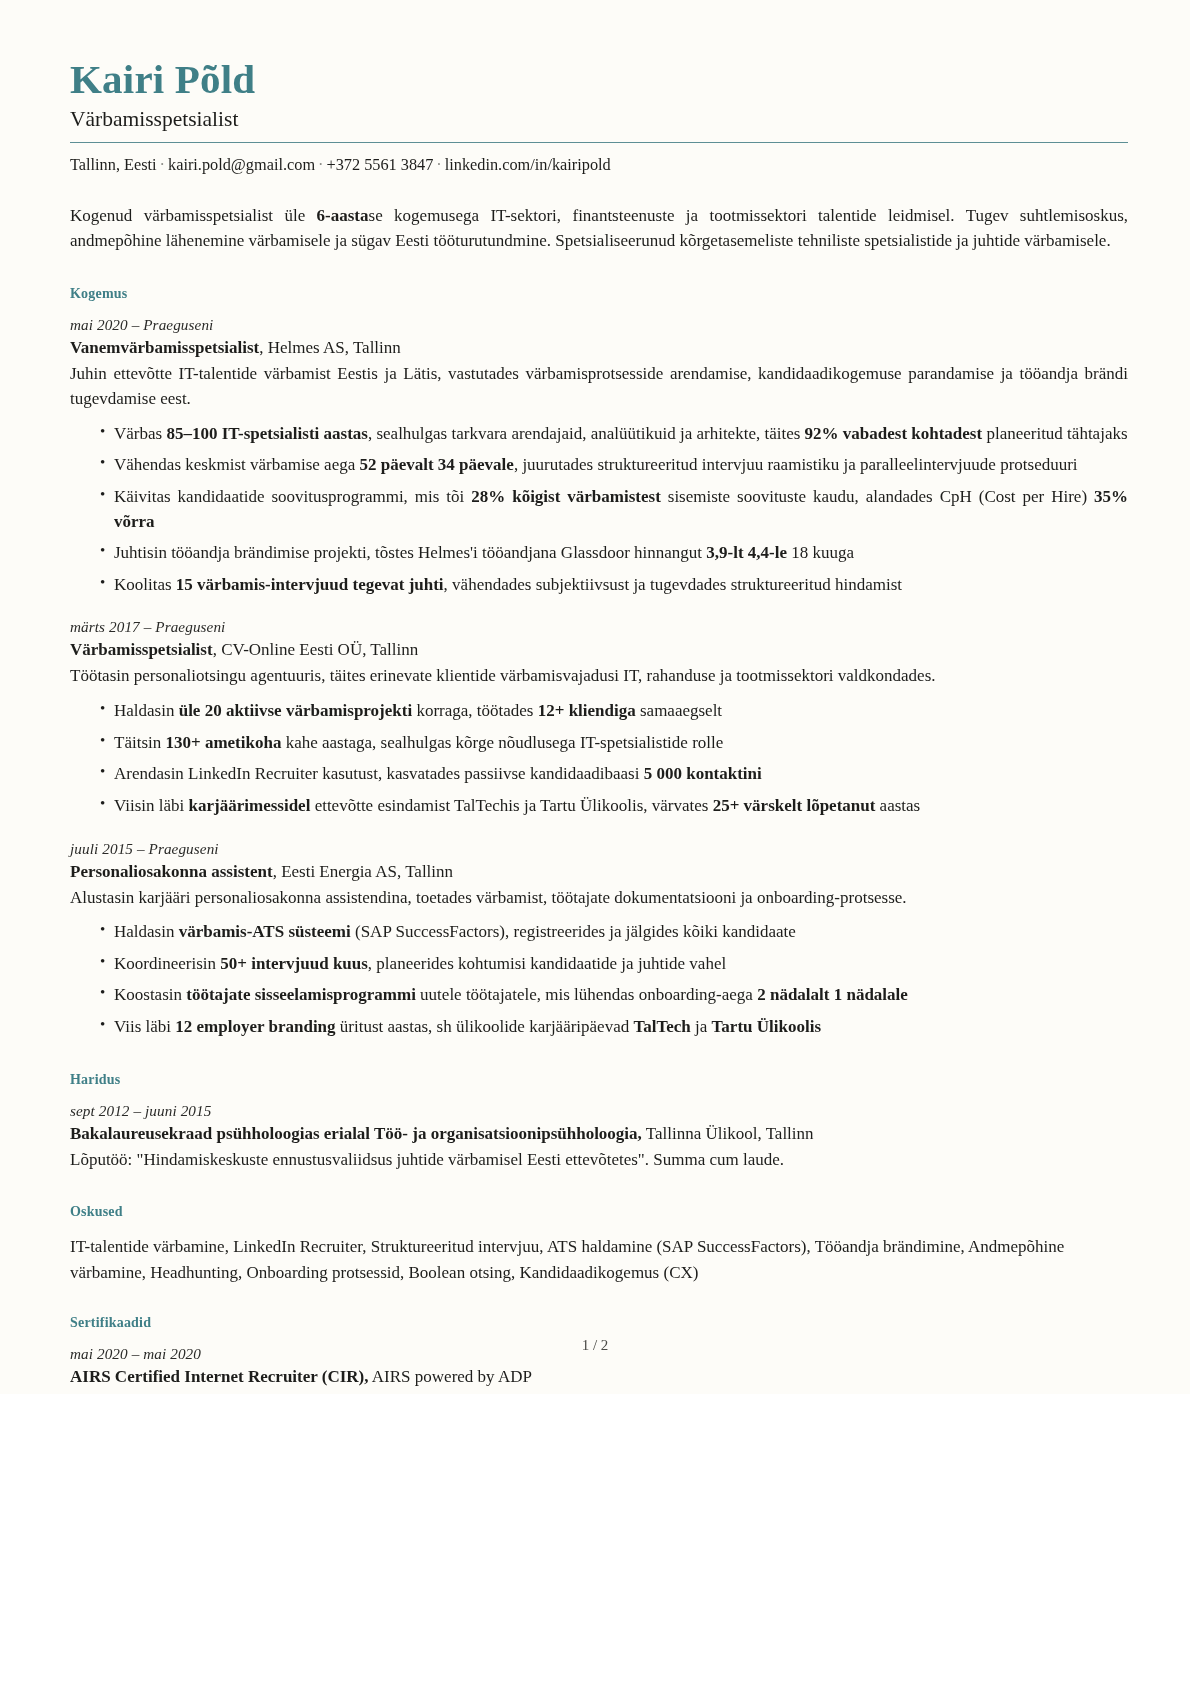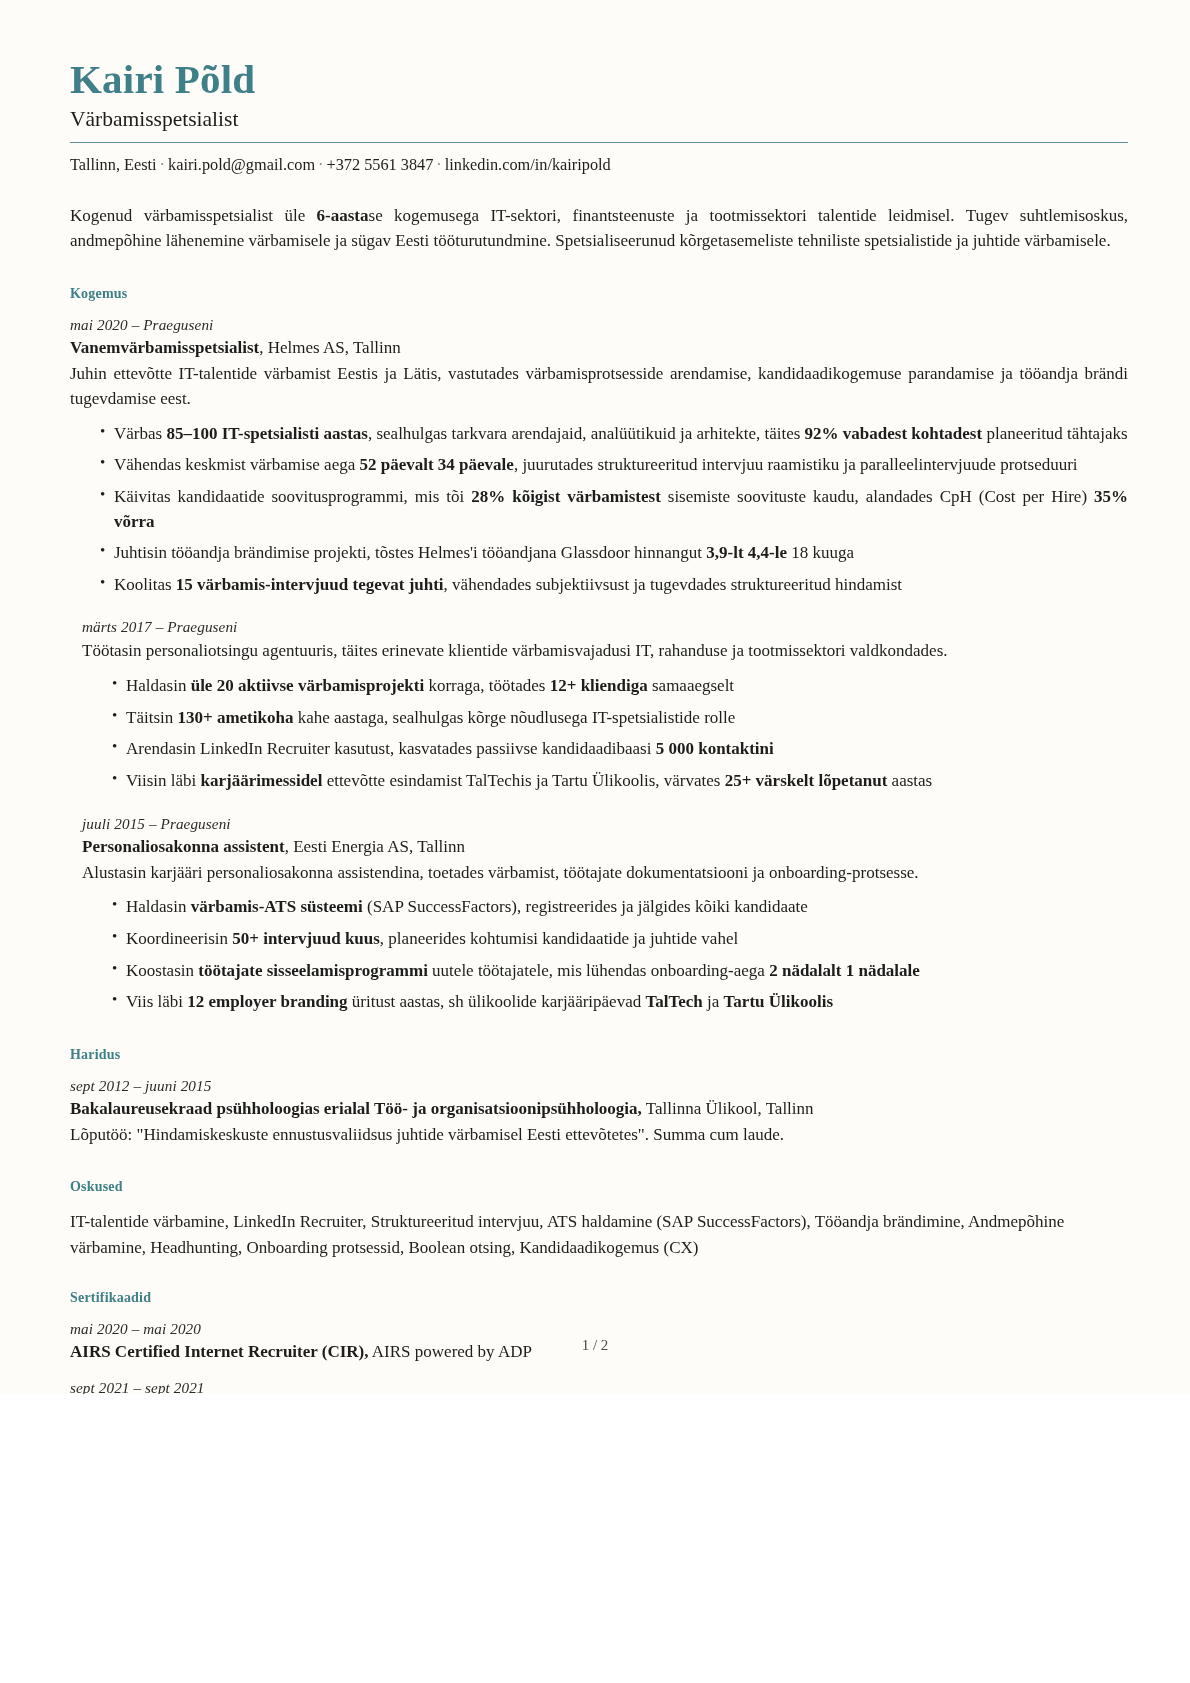--- a/index.html
+++ b/index.html
@@ -66,21 +66,21 @@
   .section-title {
     font-size: 14px;
     font-weight: bold;
     color: #3f7f87;
     margin: 32px 0 14px 0;
     letter-spacing: 0.2px;
   }
   .section-title.tight { margin-top: 30px; }
 
   .entry { margin-bottom: 4px; }
-  .entry + .entry { margin-top: 21px; margin-left: 12px; }
+  .entry + .entry { margin-top: 21px; }
 
   .date {
     font-size: 15.2px;
     font-style: italic;
     color: #2a2a28;
     margin: 0 0 3px 0;
     letter-spacing: 0.1px;
   }
   .role {
     font-size: 17px;
@@ -168,20 +168,21 @@
       <li><span>Värbas </span><b>85–100 IT-spetsialisti aastas</b><span>, sealhulgas tarkvara arendajaid, analüütikuid ja arhitekte, täites </span><b>92% vabadest kohtadest</b><span> planeeritud tähtajaks</span></li>
       <li><span>Vähendas keskmist värbamise aega </span><b>52 päevalt 34 päevale</b><span>, juurutades struktureeritud intervjuu raamistiku ja paralleelintervjuude protseduuri</span></li>
       <li><span>Käivitas kandidaatide soovitusprogrammi, mis tõi </span><b>28% kõigist värbamistest</b><span> sisemiste soovituste kaudu, alandades CpH (Cost per Hire) </span><b>35% võrra</b></li>
       <li><span>Juhtisin tööandja brändimise projekti, tõstes Helmes'i tööandjana Glassdoor hinnangut </span><b>3,9-lt 4,4-le</b><span> 18 kuuga</span></li>
       <li><span>Koolitas </span><b>15 värbamis-intervjuud tegevat juhti</b><span>, vähendades subjektiivsust ja tugevdades struktureeritud hindamist</span></li>
     </ul>
   </div>
 
   <div class="entry">
     <div class="date">märts 2017 – Praeguseni</div>
+    <div class="role"><b>Värbamisspetsialist</b><span>, CV-Online Eesti OÜ, Tallinn</span></div>
     <p class="desc">Töötasin personaliotsingu agentuuris, täites erinevate klientide värbamisvajadusi IT, rahanduse ja tootmissektori valdkondades.</p>
     <ul class="bullets">
       <li><span>Haldasin </span><b>üle 20 aktiivse värbamisprojekti</b><span> korraga, töötades </span><b>12+ kliendiga</b><span> samaaegselt</span></li>
       <li><span>Täitsin </span><b>130+ ametikoha</b><span> kahe aastaga, sealhulgas kõrge nõudlusega IT-spetsialistide rolle</span></li>
       <li><span>Arendasin LinkedIn Recruiter kasutust, kasvatades passiivse kandidaadibaasi </span><b>5 000 kontaktini</b></li>
       <li><span>Viisin läbi </span><b>karjäärimessidel</b><span> ettevõtte esindamist TalTechis ja Tartu Ülikoolis, värvates </span><b>25+ värskelt lõpetanut</b><span> aastas</span></li>
     </ul>
   </div>
 
   <div class="entry">

